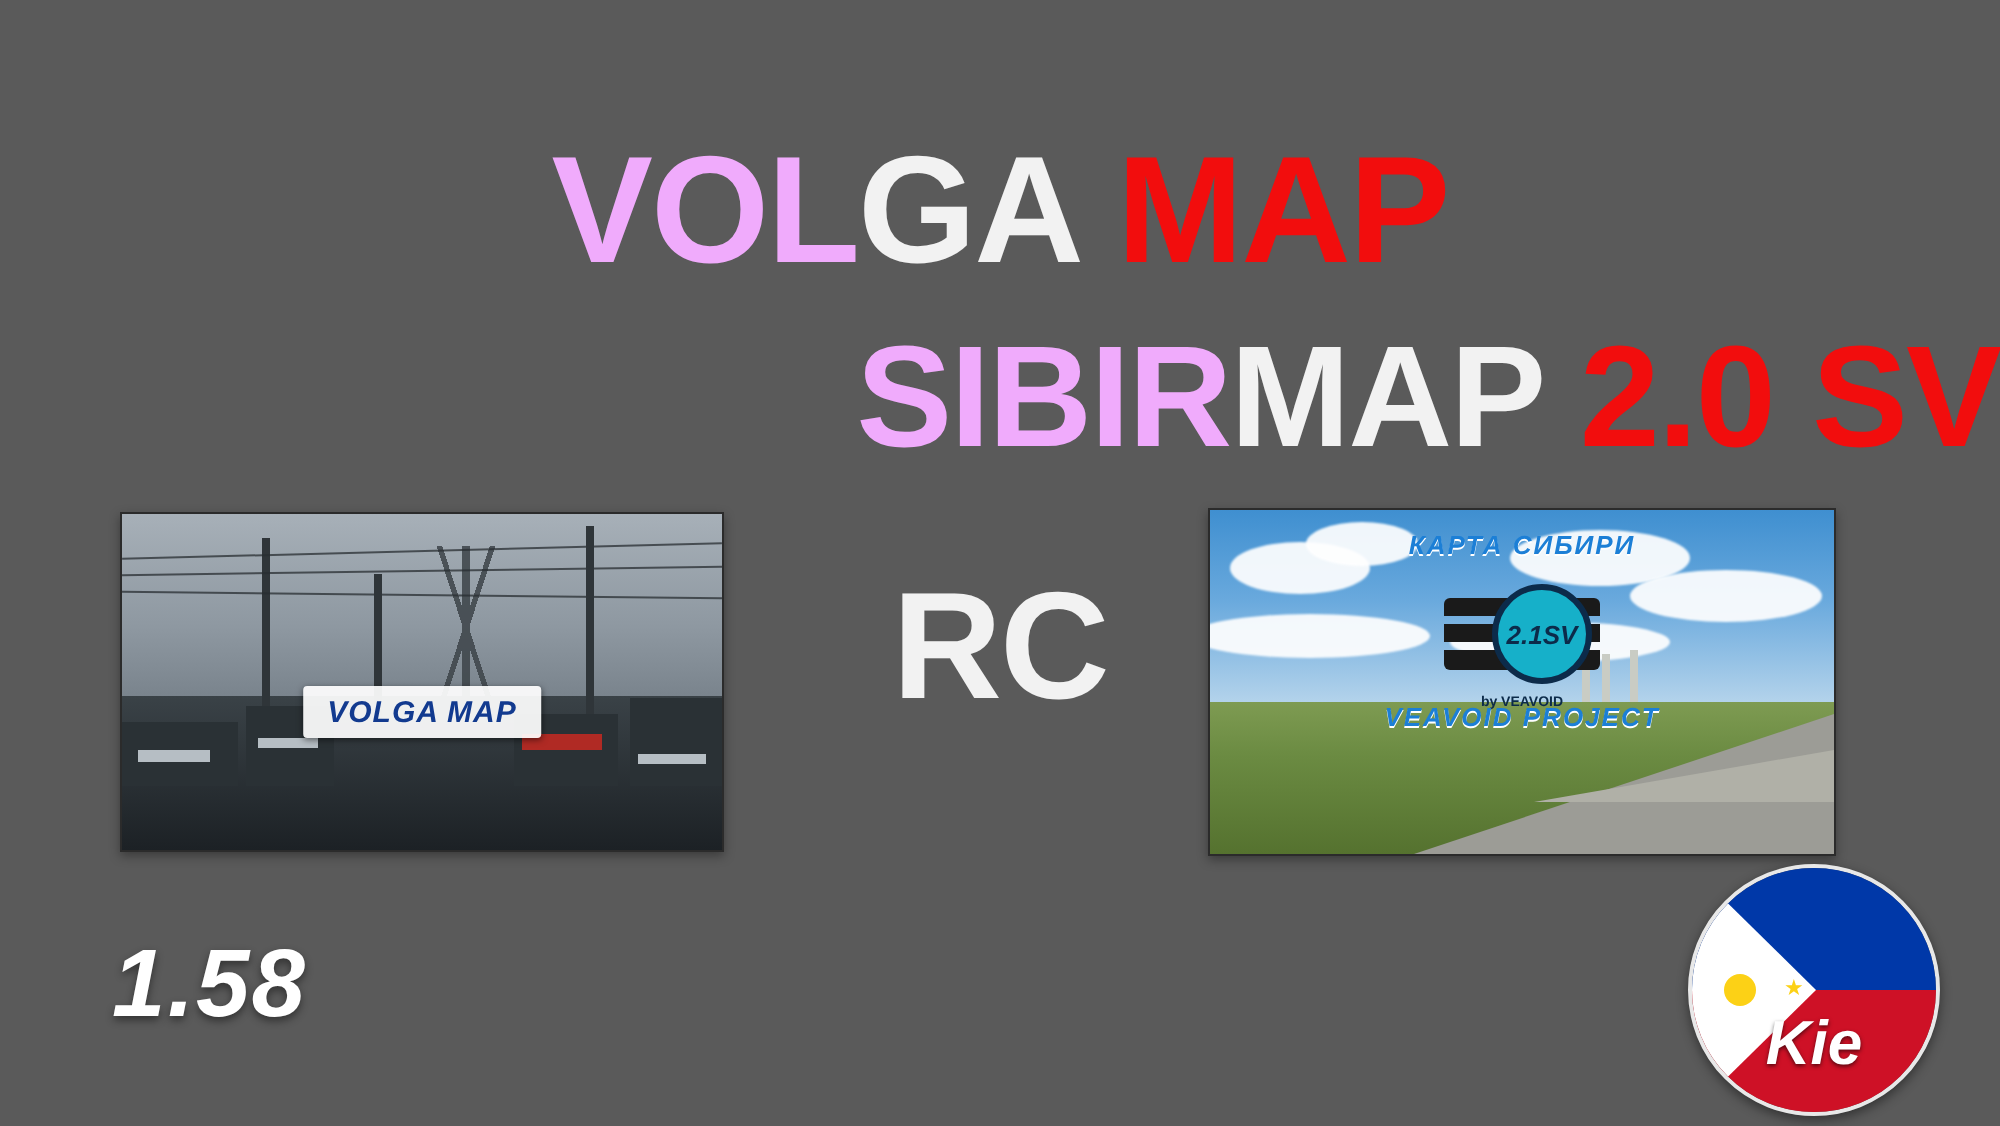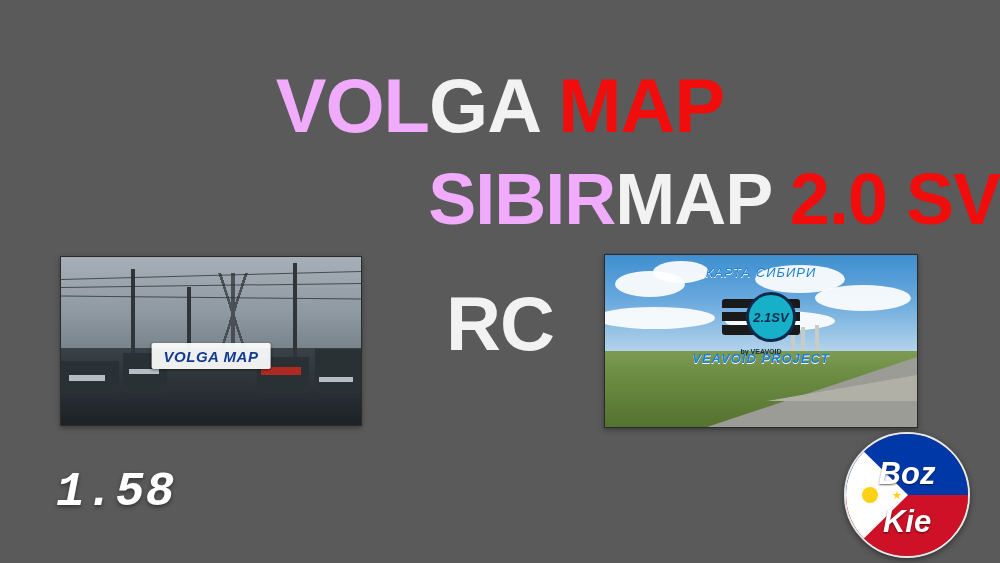--- a/index.html
+++ b/index.html
@@ -131,21 +131,21 @@
     right: 0; bottom: 26px;
     width: 0; height: 0;
     border-left: 150px solid transparent;
     border-bottom: 26px solid #b0b0a7;
   }
   .s-chimney {
     position: absolute; width: 4px; background: #c9ccc4;
   }
   .s-title-top {
     position: absolute; top: 10px; left: 50%; transform: translateX(-50%);
-    color: #1c7fd6; font-weight: normal; font-size: 13px; font-style: italic;
+    color: #1c7fd6; font-weight: bold; font-size: 13px; font-style: italic;
     letter-spacing: 1px; text-shadow: 0 1px 0 #ffffff;
     white-space: nowrap;
   }
   .s-title-bot {
     position: absolute; top: 96px; left: 50%; transform: translateX(-50%);
     color: #1c7fd6; font-weight: bold; font-size: 13px; font-style: italic;
     letter-spacing: 1px; text-shadow: 0 1px 0 #ffffff;
     white-space: nowrap;
   }
   .s-logo {
@@ -175,21 +175,20 @@
   #version {
     position: absolute;
     left: 56px;
     top: 465px;
     color: #ffffff;
     font-size: 48px;
     font-weight: bold;
     font-style: italic;
     letter-spacing: 1px;
     text-shadow: 0 2px 4px rgba(0,0,0,.45);
-    font-family: Liberation Mono, monospace;
   }
 
   
   #badge {
     position: absolute;
     left: 844px;
     top: 432px;
     width: 122px;
     height: 122px;
     border-radius: 50%;
@@ -305,17 +304,16 @@
   <div id="version">1.58</div>
 
   <div id="badge">
     <div class="ph-blue"></div>
     <div class="ph-red"></div>
     <div class="ph-tri"></div>
     <div class="sun"></div>
     <div class="star" style="left:6px; top:12px;">★</div>
     <div class="star" style="left:6px; bottom:12px;">★</div>
     <div class="star" style="left:46px; top:50%; transform:translateY(-50%);">★</div>
-    <div class="txt txt-top">Boz</div>
     <div class="txt txt-bot">Kie</div>
   </div>
 
 </div>
 
 </body></html>

